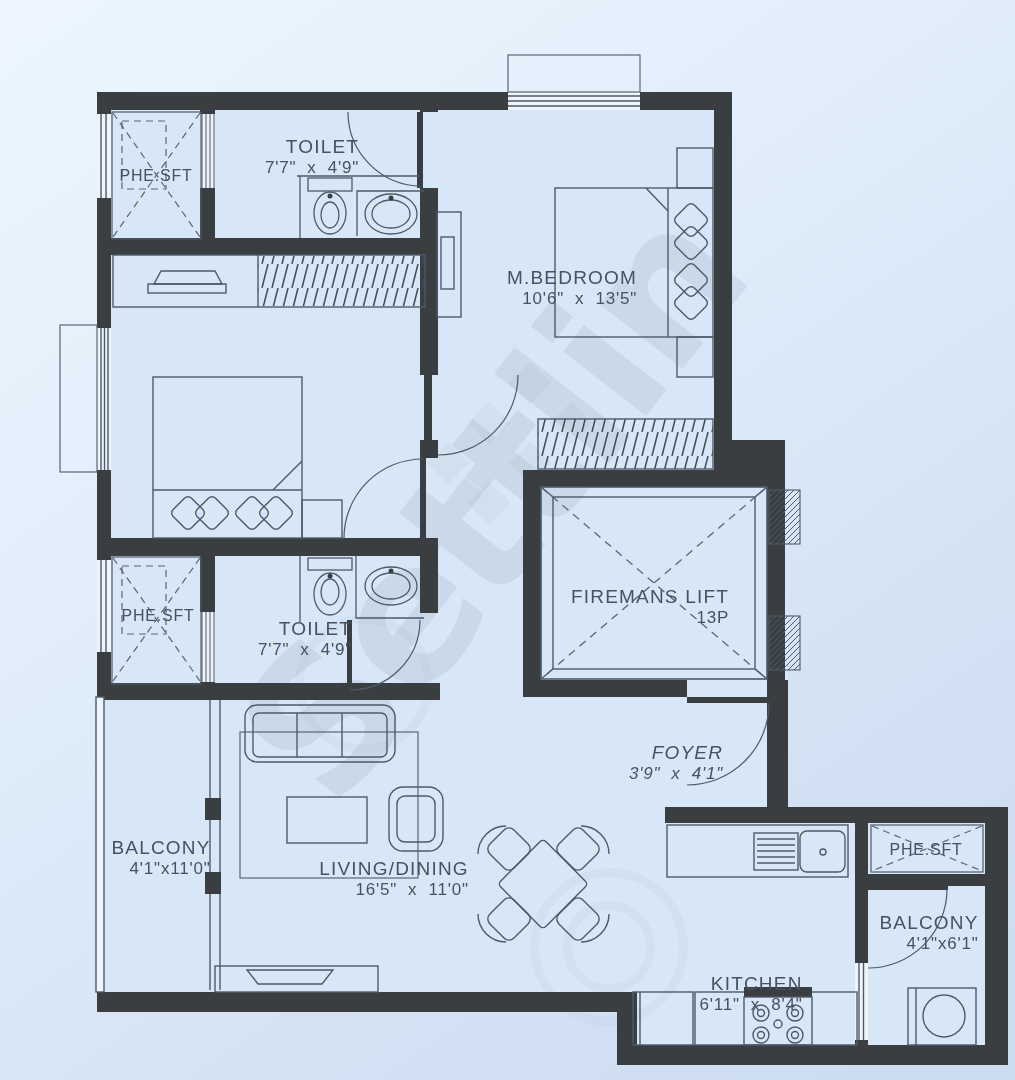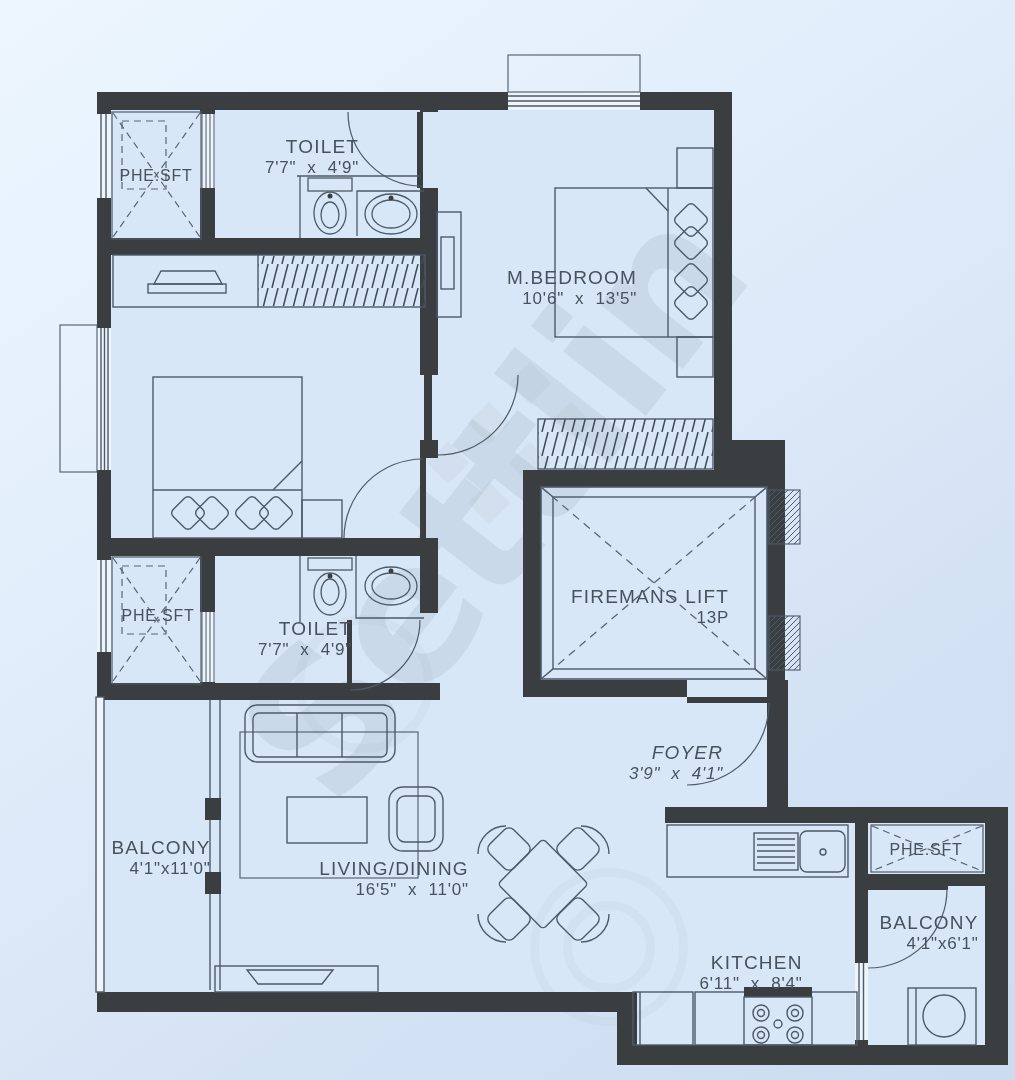--- a/index.html
+++ b/index.html
@@ -351,21 +351,21 @@
     <span class="dm">4'1"x11'0"</span>
   </div>
   <div class="lbl" style="left:394px;top:879px;">
     <span class="nm">LIVING/DINING</span>
     <span class="dm">16'5"  x  11'0"</span>
   </div>
   <div class="lbl" style="left:676px;top:763px;font-style:italic;">
     <span class="nm">FOYER</span>
     <span class="dm">3'9"  x  4'1"</span>
   </div>
-  <div class="lbl" style="left:751px;top:973px;">
+  <div class="lbl" style="left:751px;top:994px;">
     <span class="nm">KITCHEN</span>
     <span class="dm">6'11"  x  8'4"</span>
   </div>
   <div class="lbl" style="left:929px;top:933px;">
     <span class="nm">BALCONY</span>
     <span class="dm">4'1"x6'1"</span>
   </div>
   <div class="lbl small" style="left:926px;top:850px;">
     <span class="nm">PHE.SFT</span>
   </div>

